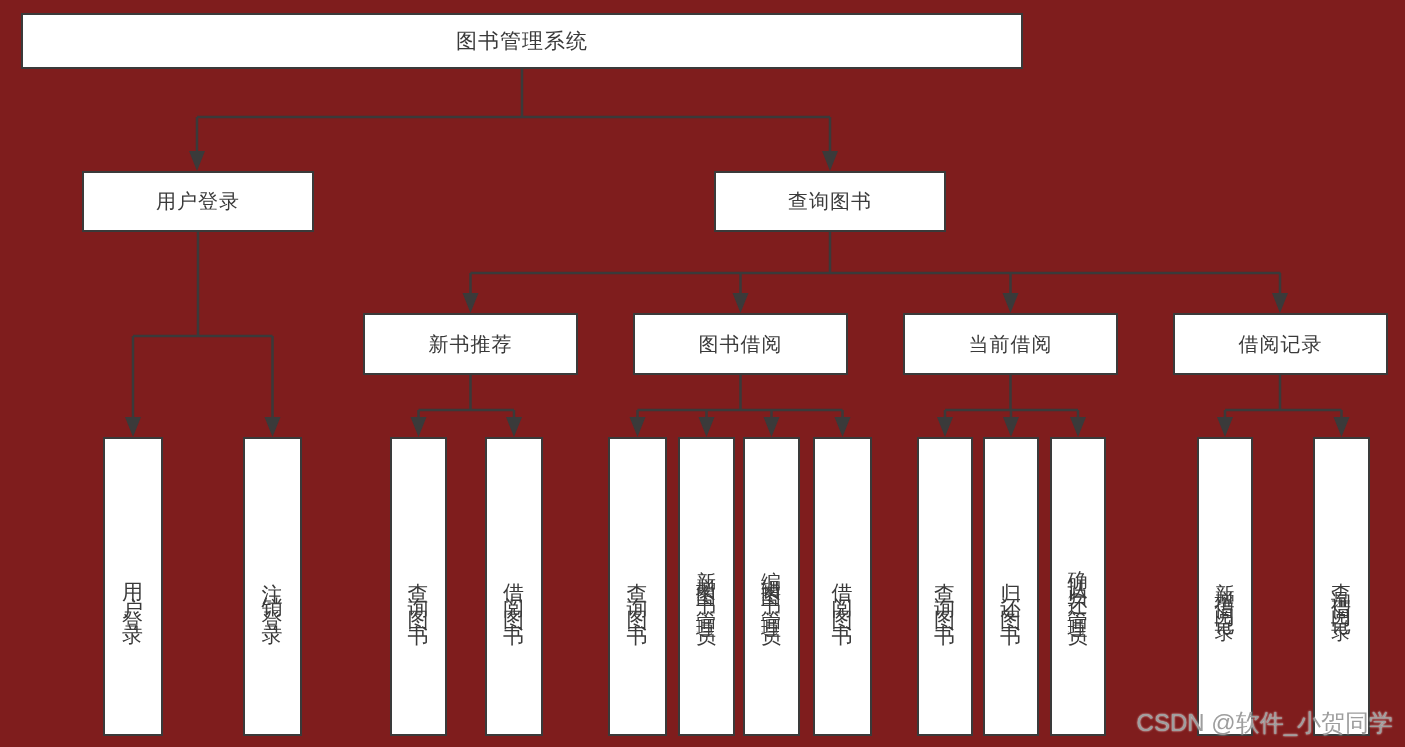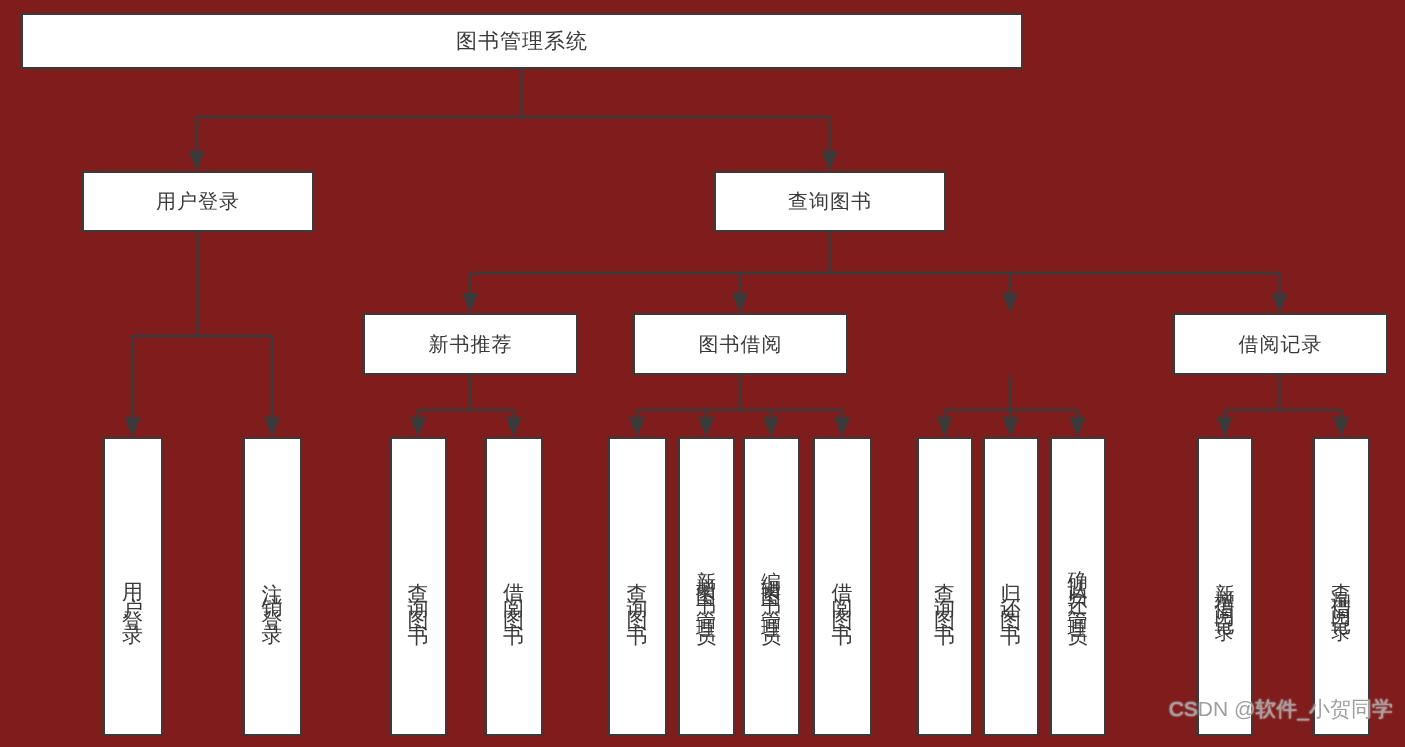--- a/index.html
+++ b/index.html
@@ -40,22 +40,22 @@
     line-height:1;
   }
   .vlabel.long{
     letter-spacing:8px;
     margin-bottom:-8px;
     font-size:20px;
   }
   .watermark{
     position:absolute;
     right:12px;
-    bottom:24px;
-    font-size:21px;
+    bottom:8px;
+    font-size:24px;
     color:#9e9e9e;
     text-shadow:0 0 2px #ffffff;
     white-space:nowrap;
     z-index:5;
   }
 </style>
 </head>
 <body>
 
 <div class="canvas">
@@ -102,20 +102,23 @@
   <div class="node" style="left:714px;top:171px;width:232px;height:61px">
     <span class="hlabel">查询图书</span>
   </div>
 
   <div class="node" style="left:633px;top:313px;width:215px;height:62px">
     <span class="hlabel">图书借阅</span>
   </div>
   <div class="node" style="left:363px;top:313px;width:215px;height:62px">
     <span class="hlabel">新书推荐</span>
   </div>
+  <div class="node" style="left:903px;top:313px;width:215px;height:62px">
+    <span class="hlabel">当前借阅</span>
+  </div>
   <div class="node" style="left:1173px;top:313px;width:215px;height:62px">
     <span class="hlabel">借阅记录</span>
   </div>
 
   <div class="node" style="left:103px;top:437px;width:60px;height:299px">
     <span class="vlabel">用户登录</span>
   </div>
   <div class="node" style="left:243px;top:437px;width:59px;height:299px">
     <span class="vlabel">注销登录</span>
   </div>

